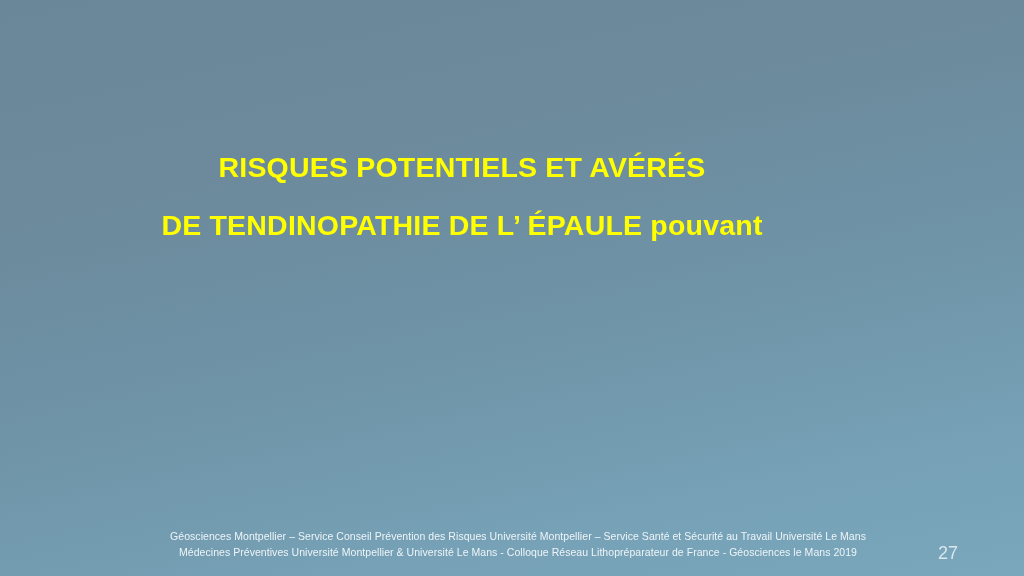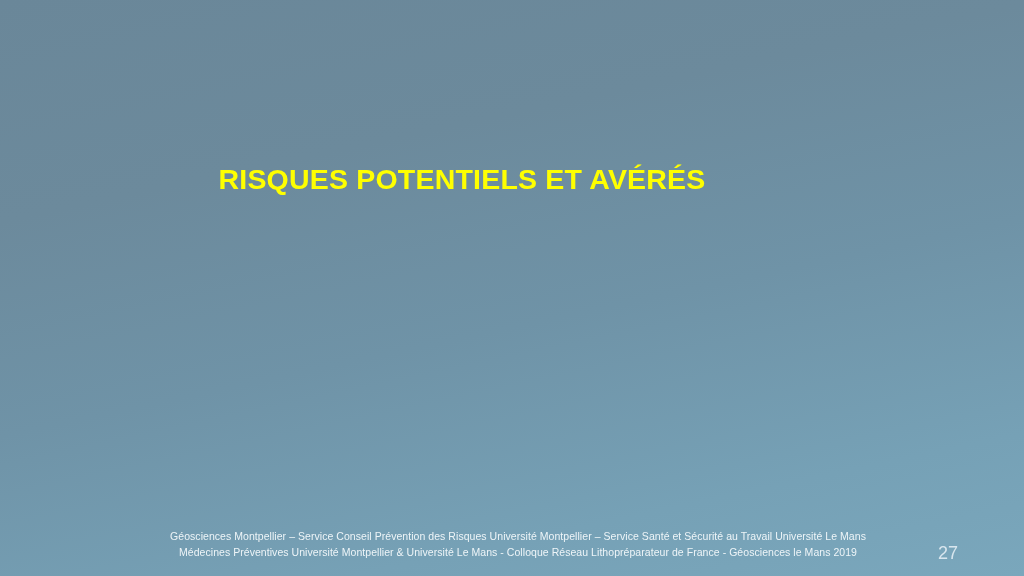--- a/index.html
+++ b/index.html
@@ -18,21 +18,21 @@
     width: 1024px;
     height: 576px;
     background: linear-gradient(168deg, #6a8799 0%, #6c8a9c 28%, #6f93a7 55%, #76a1b6 82%, #7aa7bc 100%);
     overflow: hidden;
   }
 
   
   .title-block {
     position: absolute;
     left: 0;
-    top: 150px;
+    top: 138px;
     width: 924px;
     text-align: center;
   }
   .title-line {
     color: #ffff00;
     font-weight: bold;
     font-size: 28.5px;
     line-height: 58px;
     letter-spacing: 0.2px;
     white-space: nowrap;
@@ -74,20 +74,21 @@
     font-size: 18px;
   }
 </style>
 </head>
 <body>
 
 <div class="slide">
 
   <div class="title-block">
     <div class="title-line l1">RISQUES POTENTIELS ET AVÉRÉS</div>
+    <div class="title-line l2">DE TENDINOPATHIE DE L’ ÉPAULE pouvant</div>
   </div>
 
   <div class="logo-strip">
 
     
     
 
     
     
 

